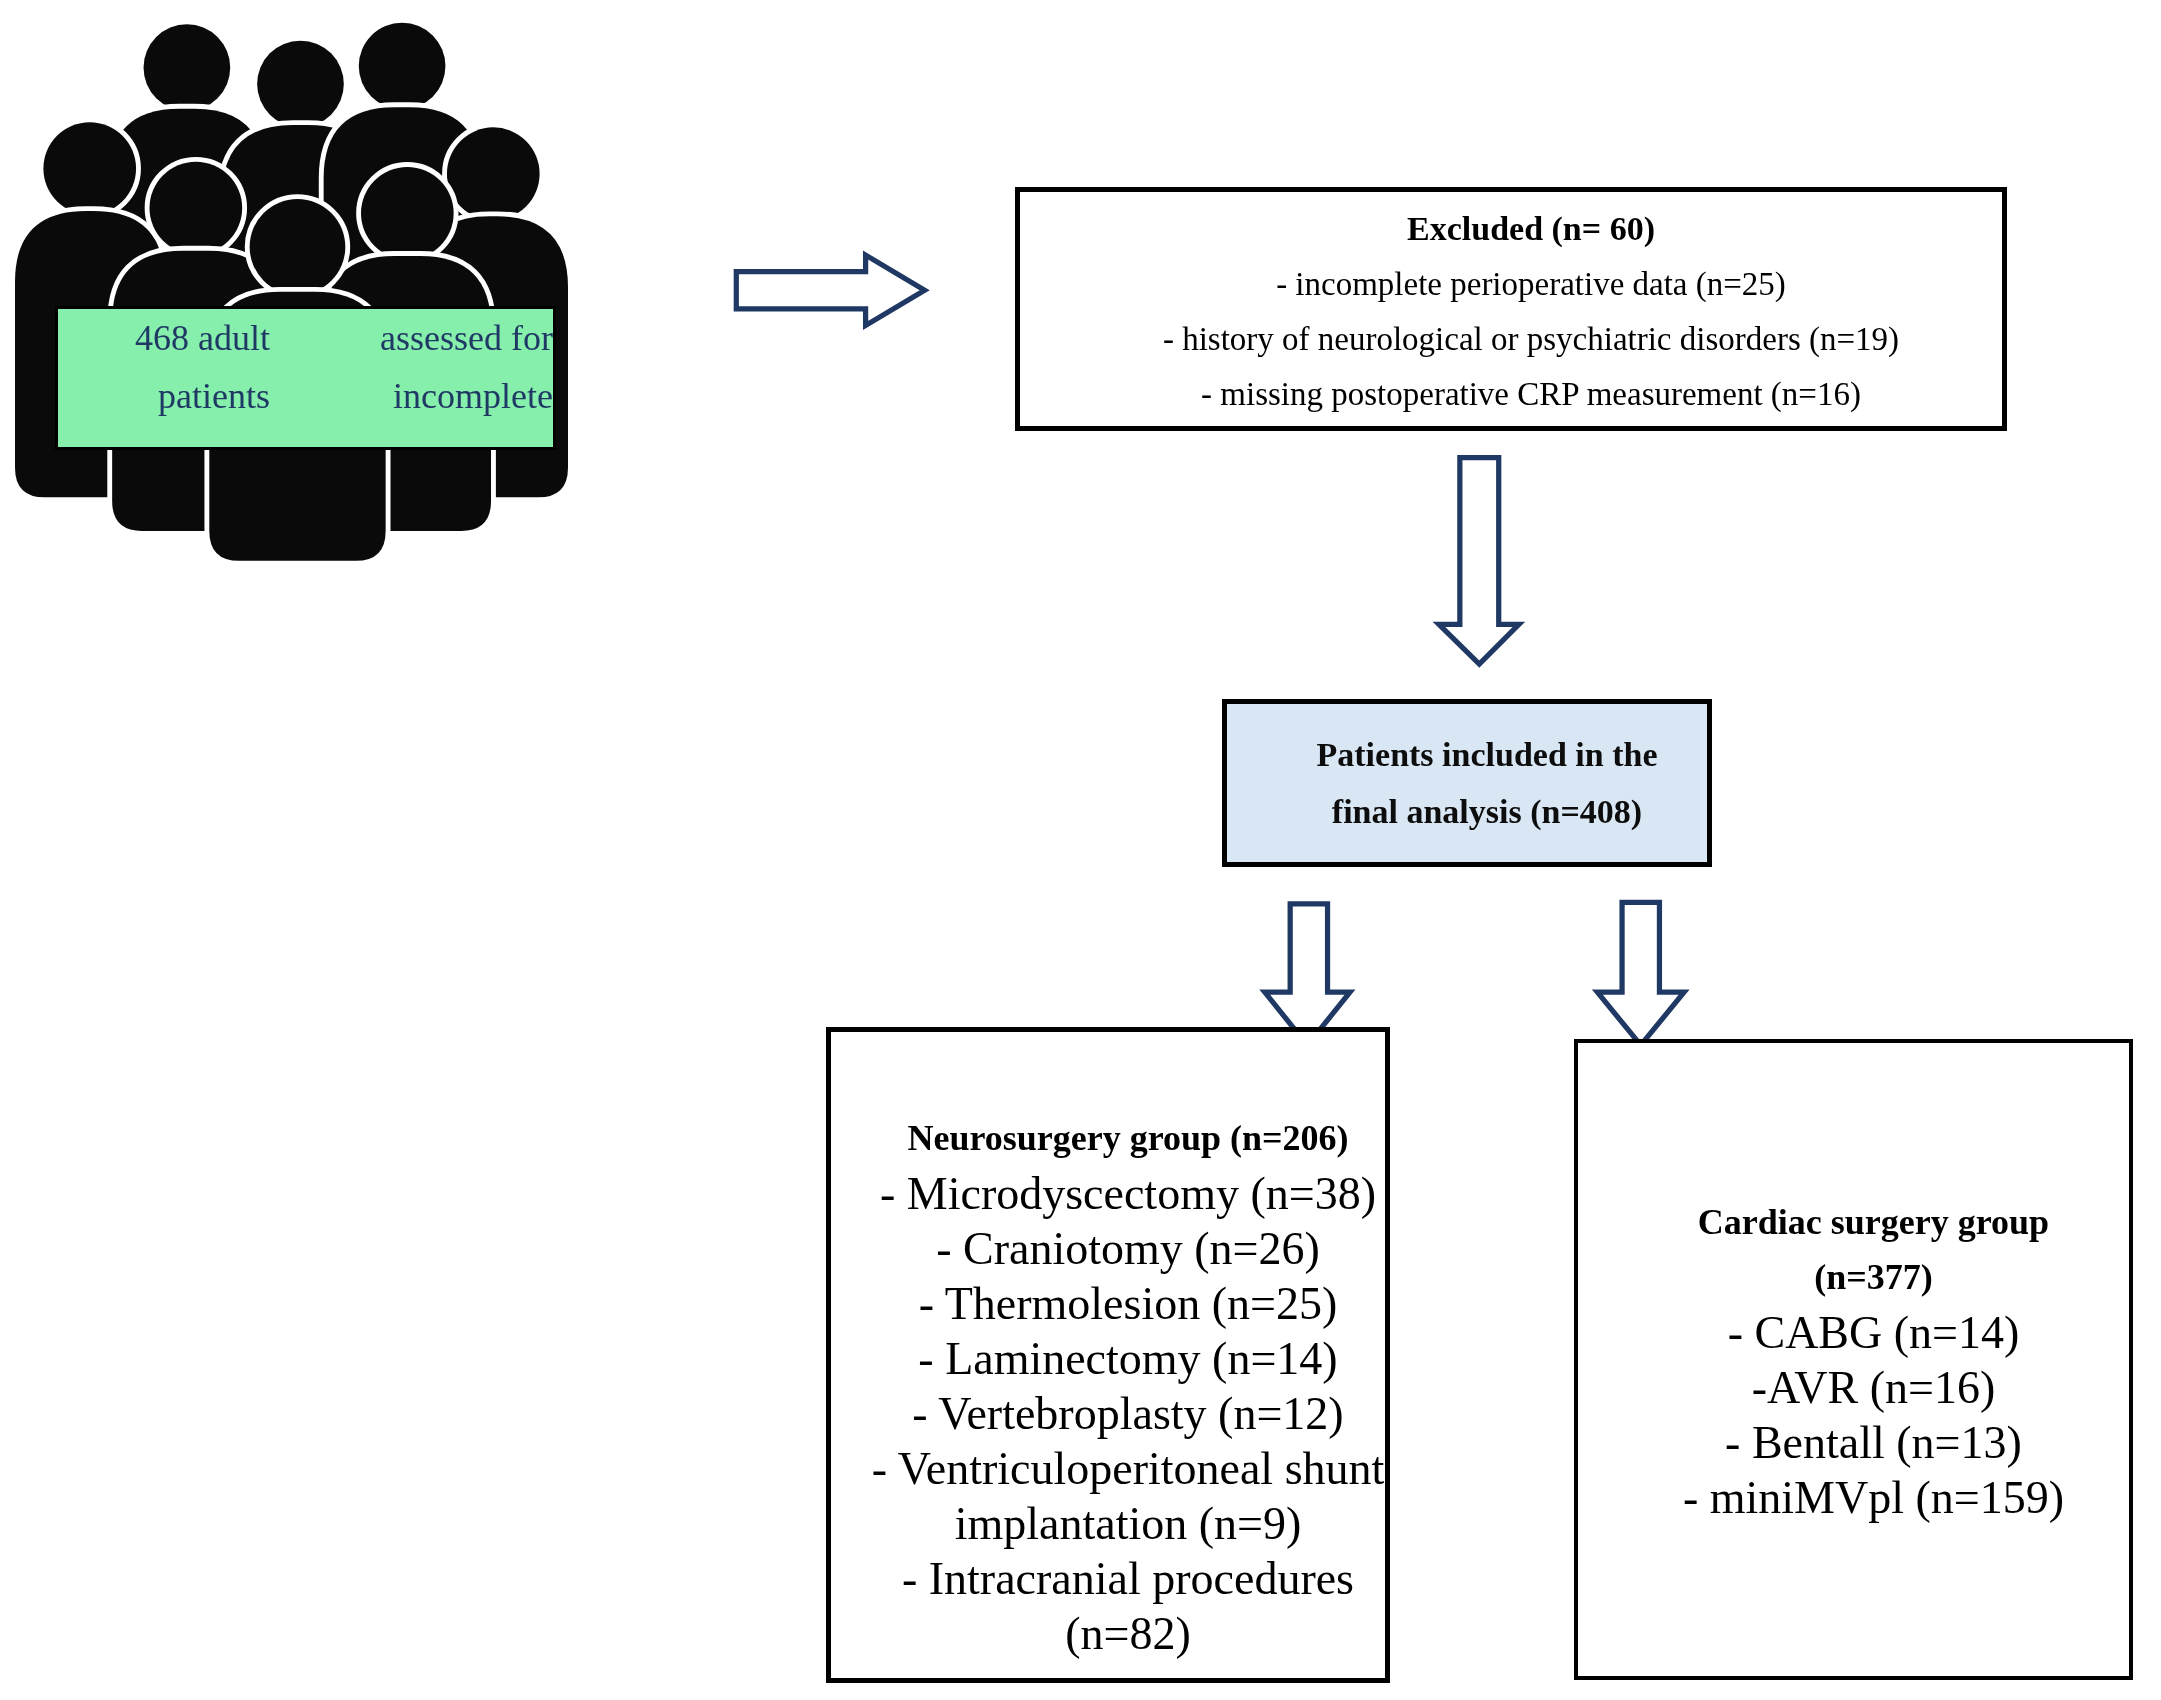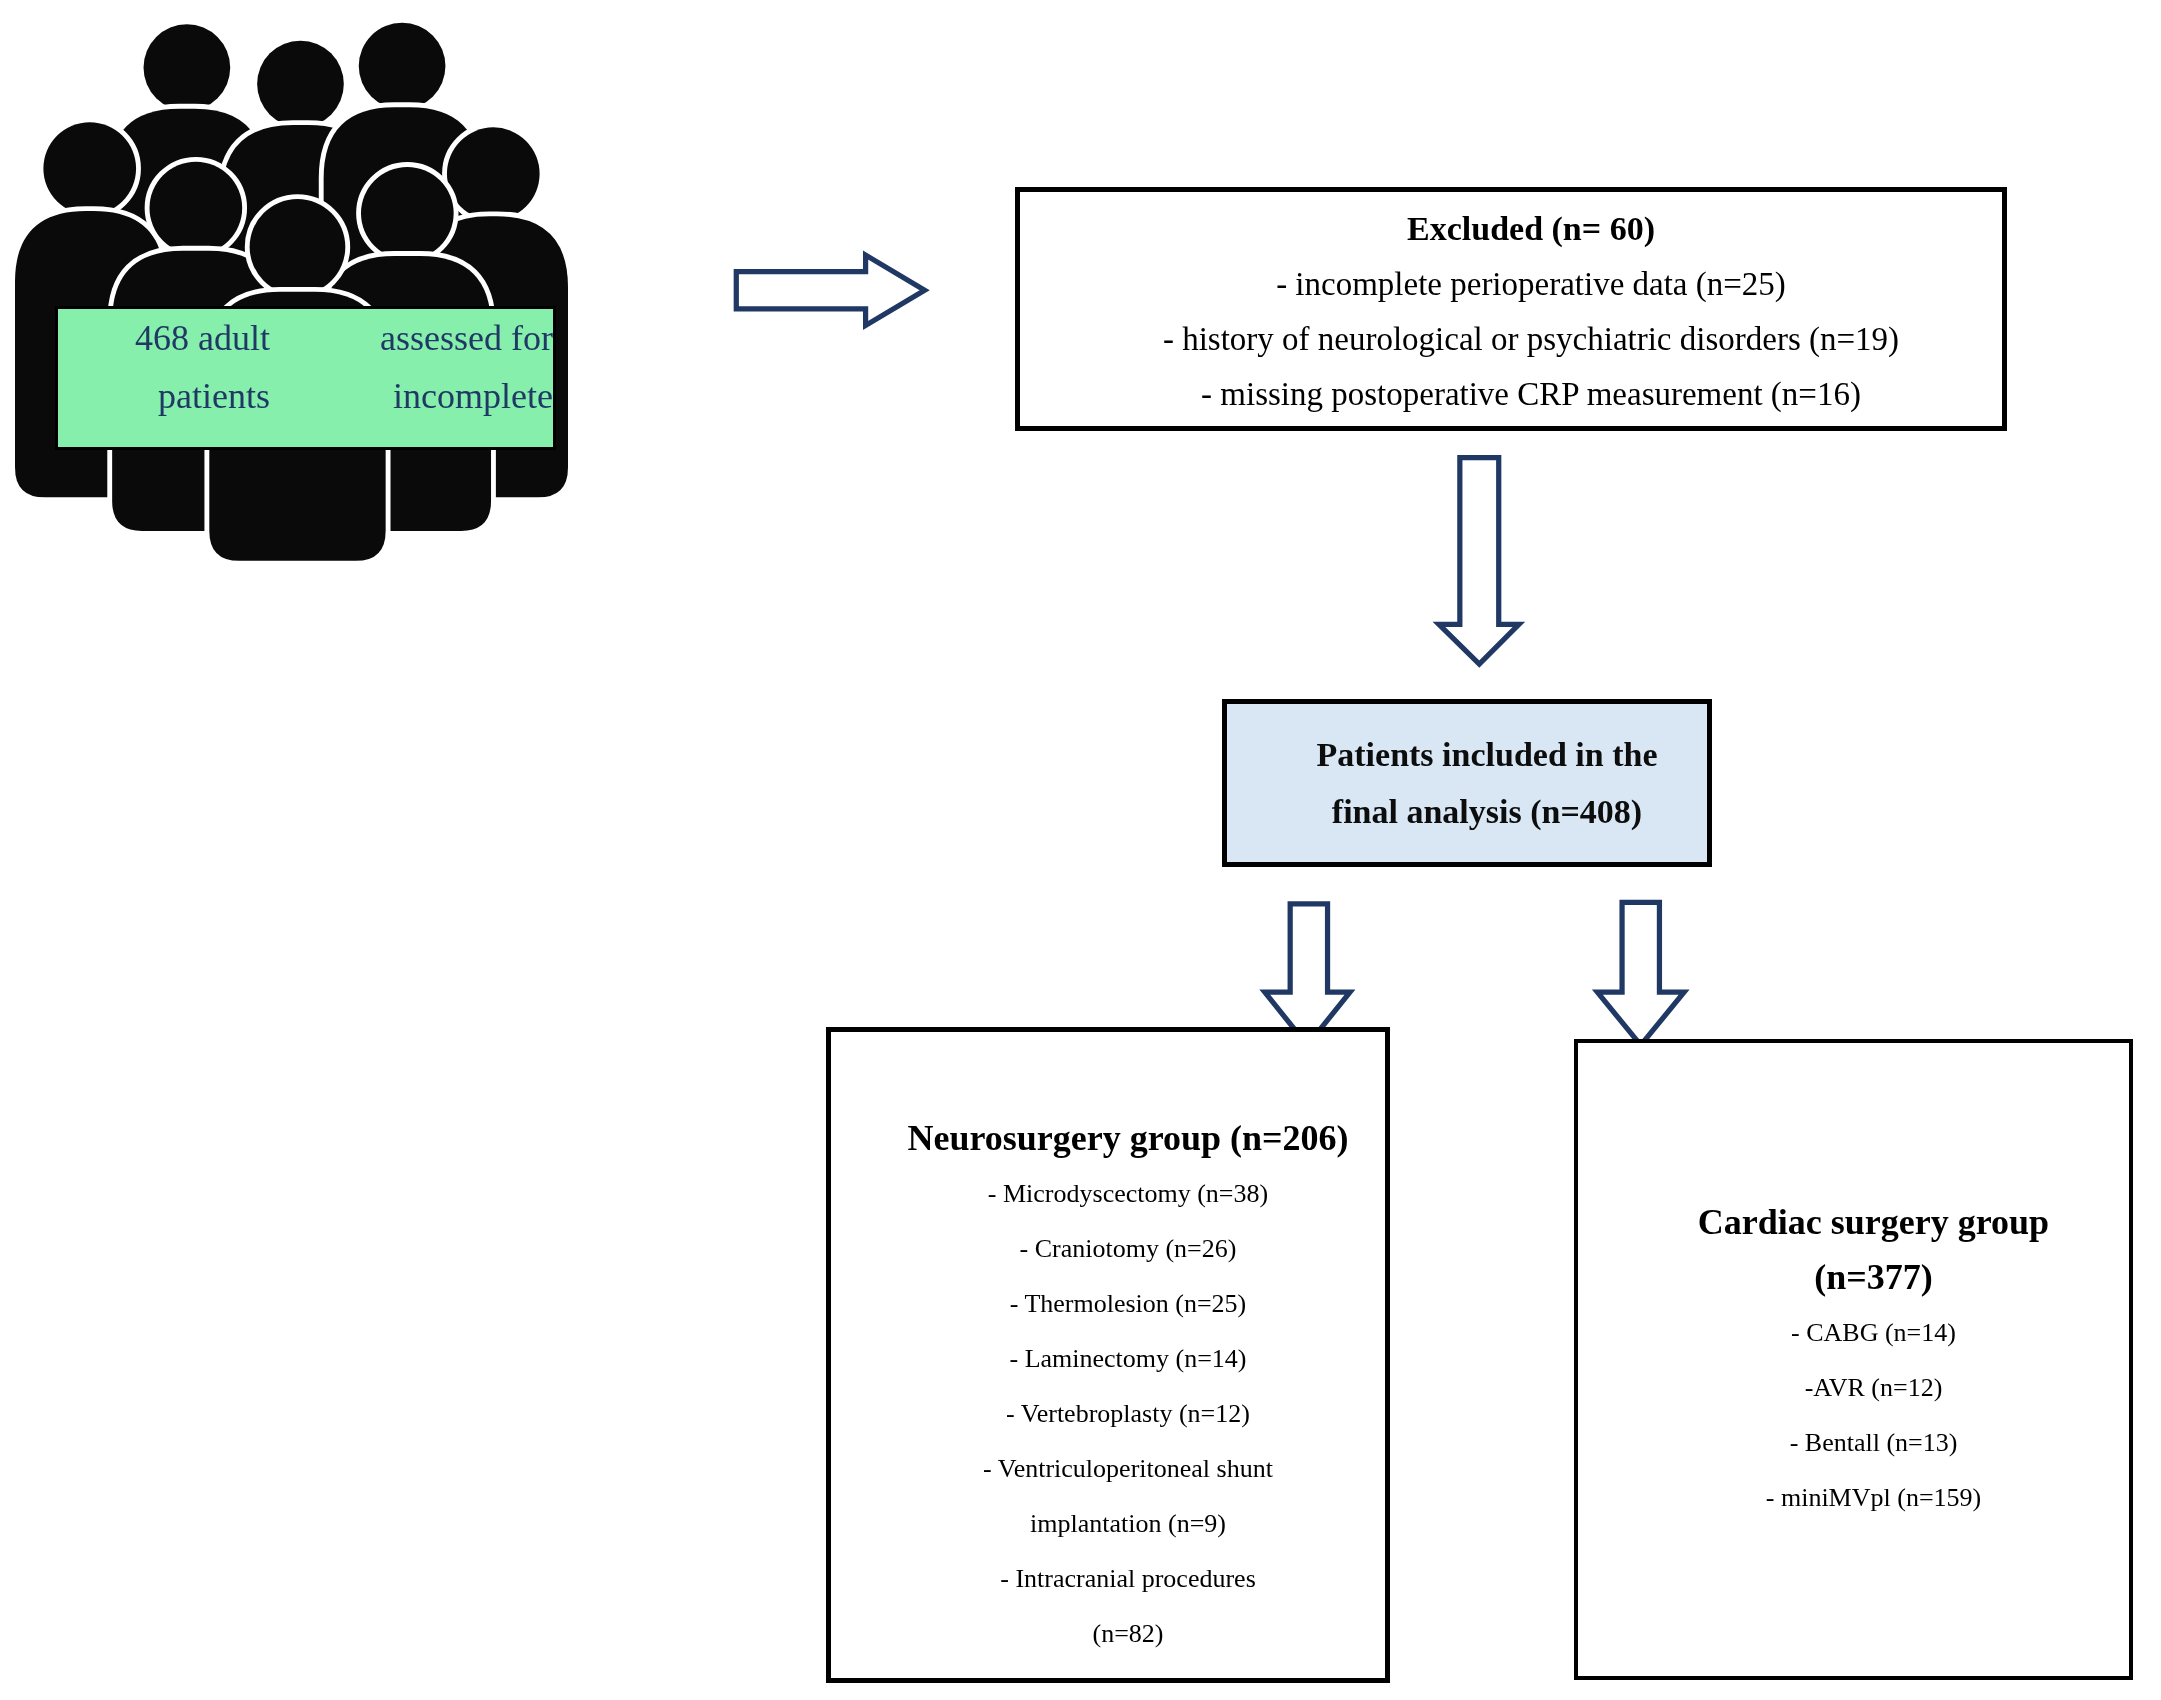--- a/index.html
+++ b/index.html
@@ -36,21 +36,21 @@
   #included-box .line{font-size:34px;font-weight:bold;line-height:57px;color:#0d0d0d;}
   #neuro-box{
     left:826px;top:1027px;width:564px;height:656px;border-width:5.2px;
     display:flex;flex-direction:column;justify-content:flex-start;padding-top:79px;
   }
   #cardiac-box{
     left:1574px;top:1039px;width:559px;height:641px;
     display:flex;flex-direction:column;justify-content:center;
   }
   .group-box .title{font-size:36px;font-weight:bold;line-height:55px;}
-  .group-box .line{font-size:26px;line-height:55px;}
+  .group-box .line{font-size:46px;line-height:55px;}
 </style>
 </head>
 <body>
 
 <div id="canvas">
 
   <svg id="people-svg" class="abs" width="553" height="561" viewBox="0 0 740 750" aria-hidden="true">
 
     <g class="person">
       <circle cx="230" cy="70" r="58"></circle>
@@ -123,19 +123,19 @@
     <div class="line">- Ventriculoperitoneal shunt</div>
     <div class="line">implantation (n=9)</div>
     <div class="line">- Intracranial procedures</div>
     <div class="line">(n=82)</div>
   </div>
 
   <div id="cardiac-box" class="abs flow-box group-box">
     <div class="title">Cardiac surgery group</div>
     <div class="title">(n=377)</div>
     <div class="line">- CABG (n=14)</div>
-    <div class="line">-AVR (n=12)</div>
+    <div class="line">-AVR (n=16)</div>
     <div class="line">- Bentall (n=13)</div>
     <div class="line">- miniMVpl (n=159)</div>
   </div>
 
 </div>
 
 
 </body></html>

